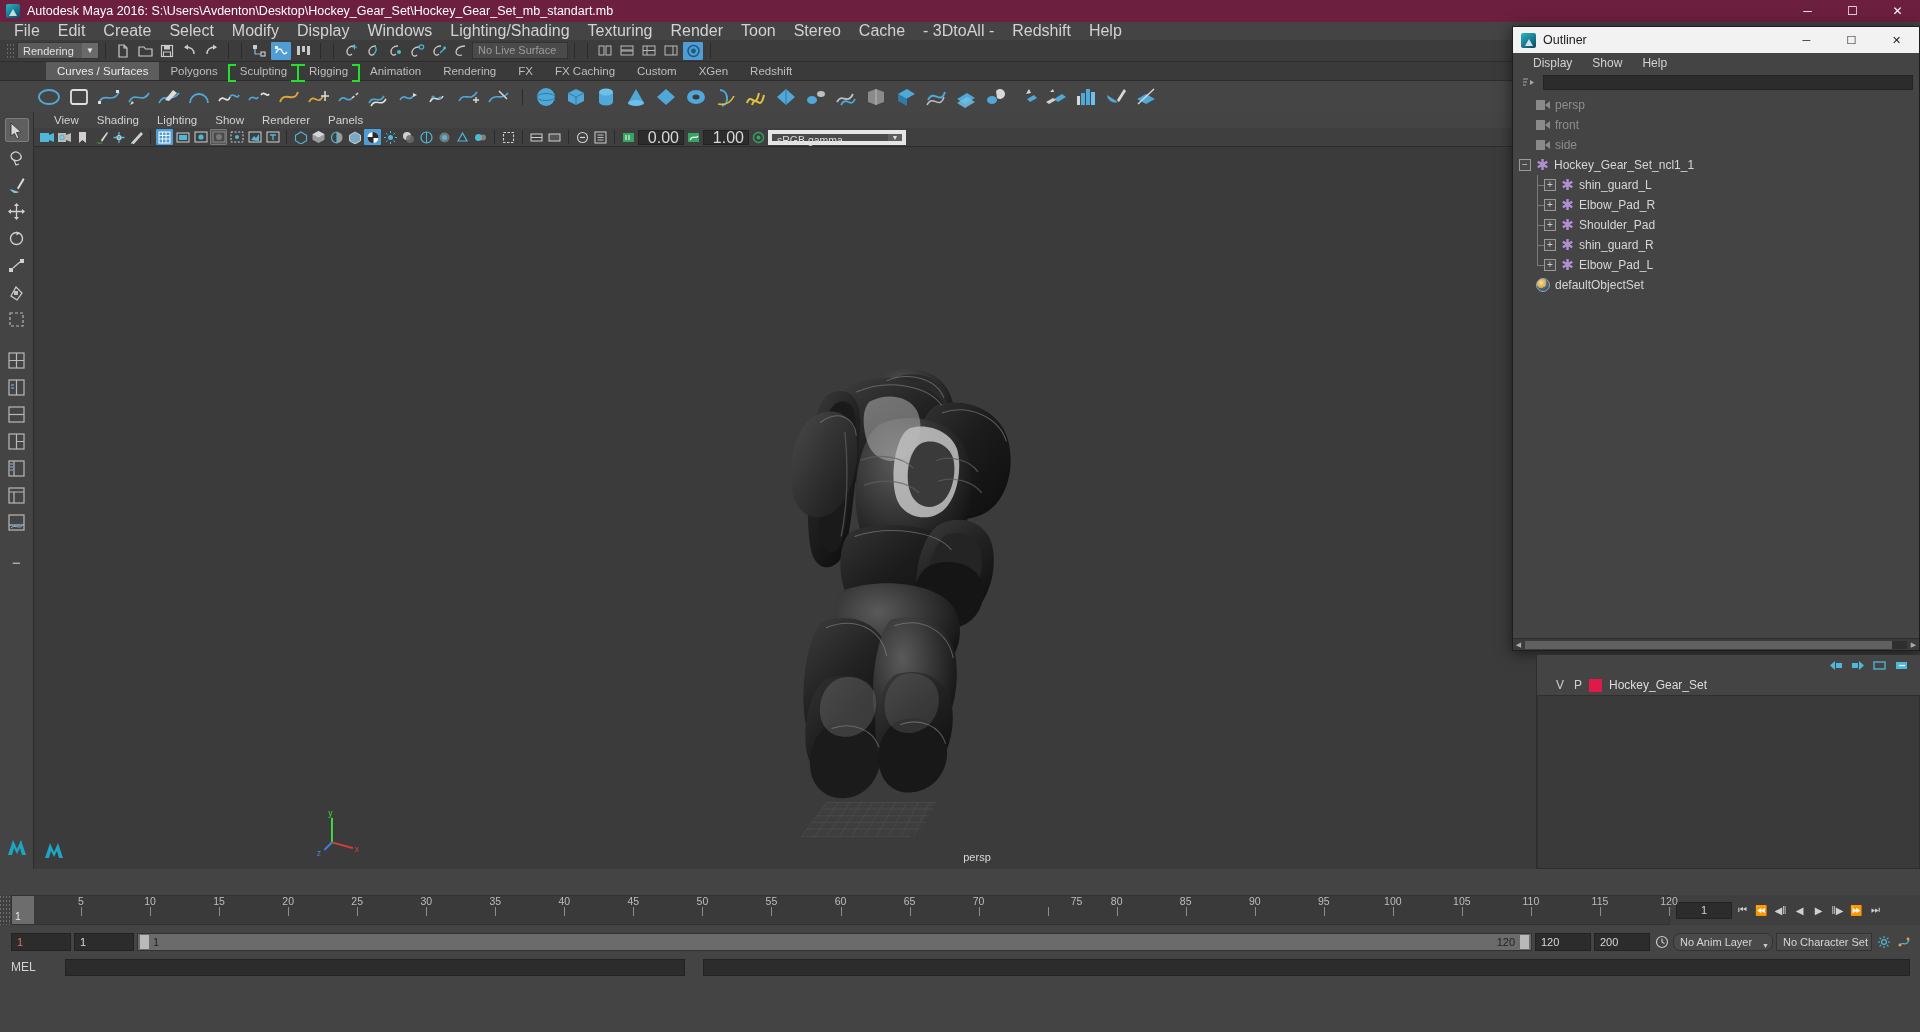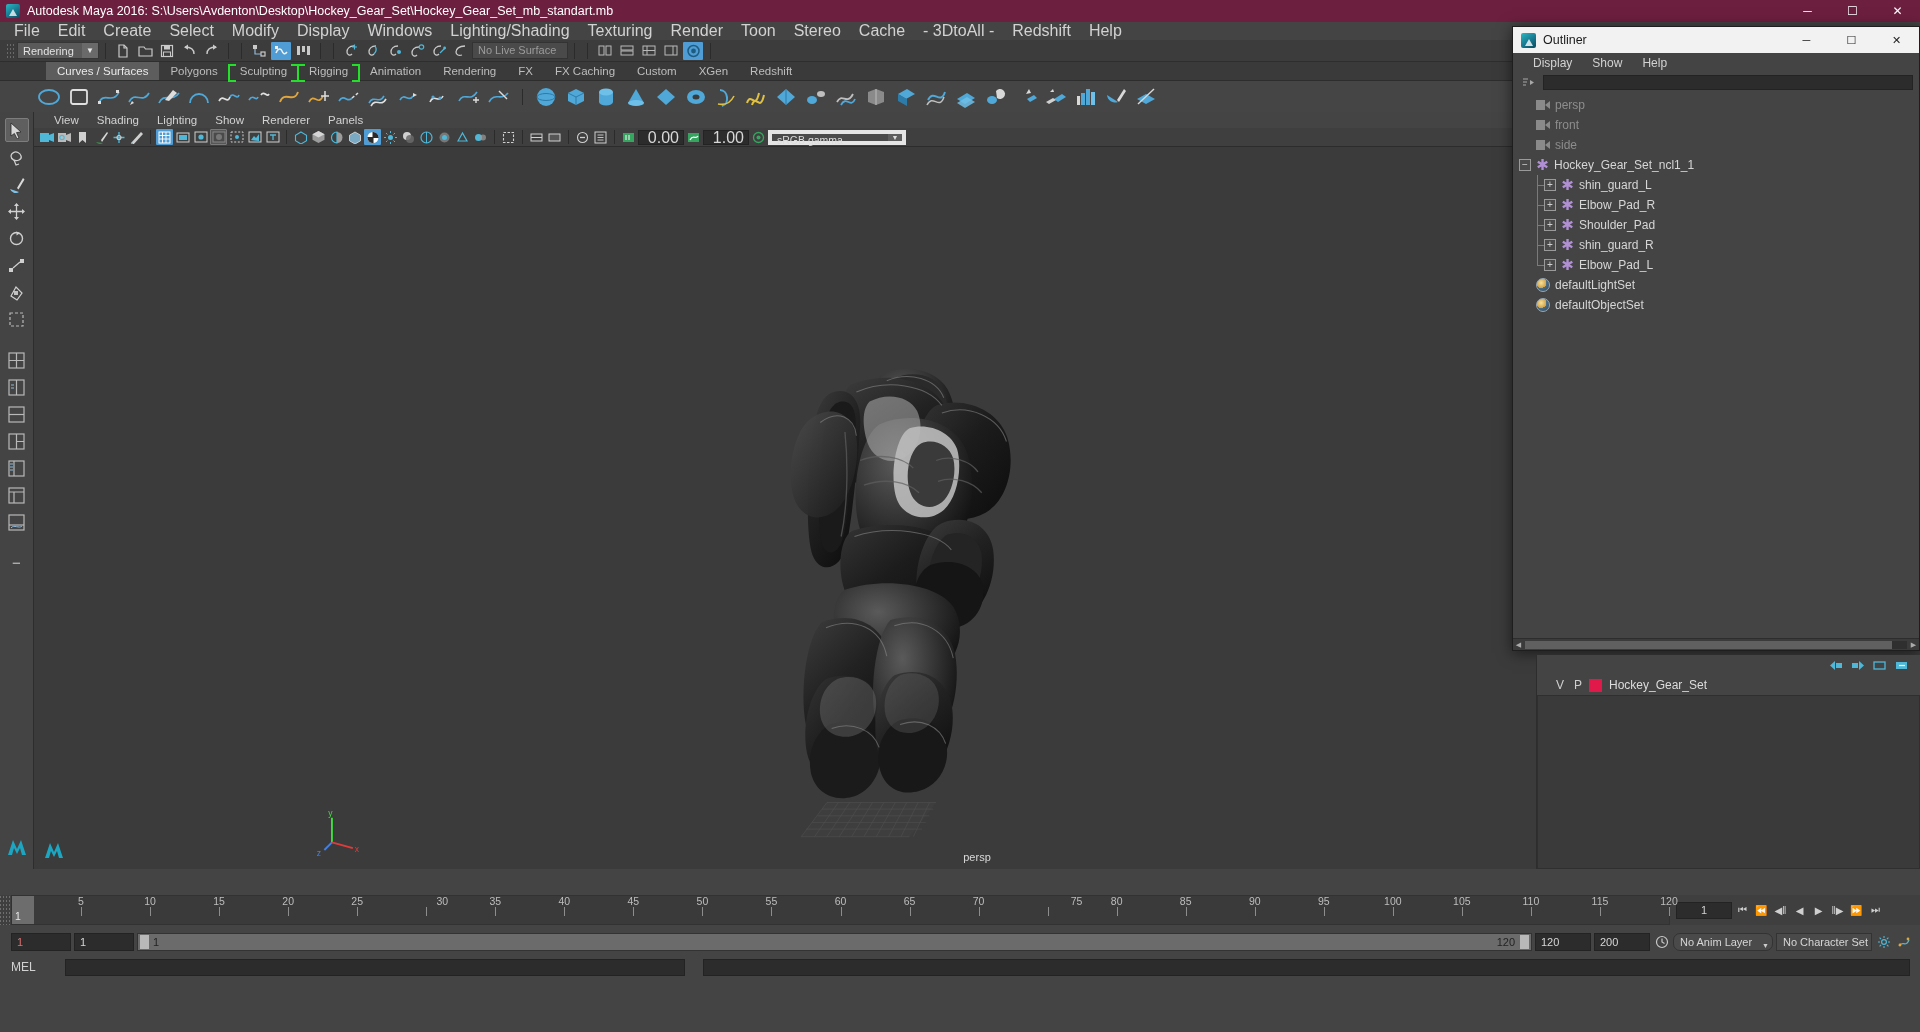--- a/index.html
+++ b/index.html
@@ -1192,25 +1192,20 @@
         <div class="row">
           <span class="ind" style="width: 14px;"></span>
           <span class="treeline last"></span>
           <span class="expander">+</span>
           <span class="star">✱</span>
           <span class="lbl">Elbow_Pad_L</span>
         </div>
         <div class="row">
           <span class="ind" style="width: 17px;"></span>
           <span class="setball"></span>
-          <span class="lbl">defaultLightSet</span>
-        </div>
-        <div class="row">
-          <span class="ind" style="width: 17px;"></span>
-          <span class="setball"></span>
           <span class="lbl">defaultObjectSet</span>
         </div>
       </div>
     <div class="ol-hscroll">
       <span class="arrow">◀</span>
       <div class="track">
           <div class="thumb"></div>
         </div>
       <span class="arrow">▶</span>
     </div>
@@ -1261,21 +1256,21 @@
         <div class="tl-num" style="left: 4.16667%;">5</div>
         <div class="tl-tick" style="left: 8.33333%;"></div>
         <div class="tl-num" style="left: 8.33333%;">10</div>
         <div class="tl-tick" style="left: 12.5%;"></div>
         <div class="tl-num" style="left: 12.5%;">15</div>
         <div class="tl-tick" style="left: 16.6667%;"></div>
         <div class="tl-num" style="left: 16.6667%;">20</div>
         <div class="tl-tick" style="left: 20.8333%;"></div>
         <div class="tl-num" style="left: 20.8333%;">25</div>
         <div class="tl-tick" style="left: 25%;"></div>
-        <div class="tl-num" style="left: 25%; margin-left: 16px;">30</div>
+        <div class="tl-num" style="left: 25%;">30</div>
         <div class="tl-tick" style="left: 29.1667%;"></div>
         <div class="tl-num" style="left: 29.1667%;">35</div>
         <div class="tl-tick" style="left: 33.3333%;"></div>
         <div class="tl-num" style="left: 33.3333%;">40</div>
         <div class="tl-tick" style="left: 37.5%;"></div>
         <div class="tl-num" style="left: 37.5%;">45</div>
         <div class="tl-tick" style="left: 41.6667%;"></div>
         <div class="tl-num" style="left: 41.6667%;">50</div>
         <div class="tl-tick" style="left: 45.8333%;"></div>
         <div class="tl-num" style="left: 45.8333%;">55</div>

